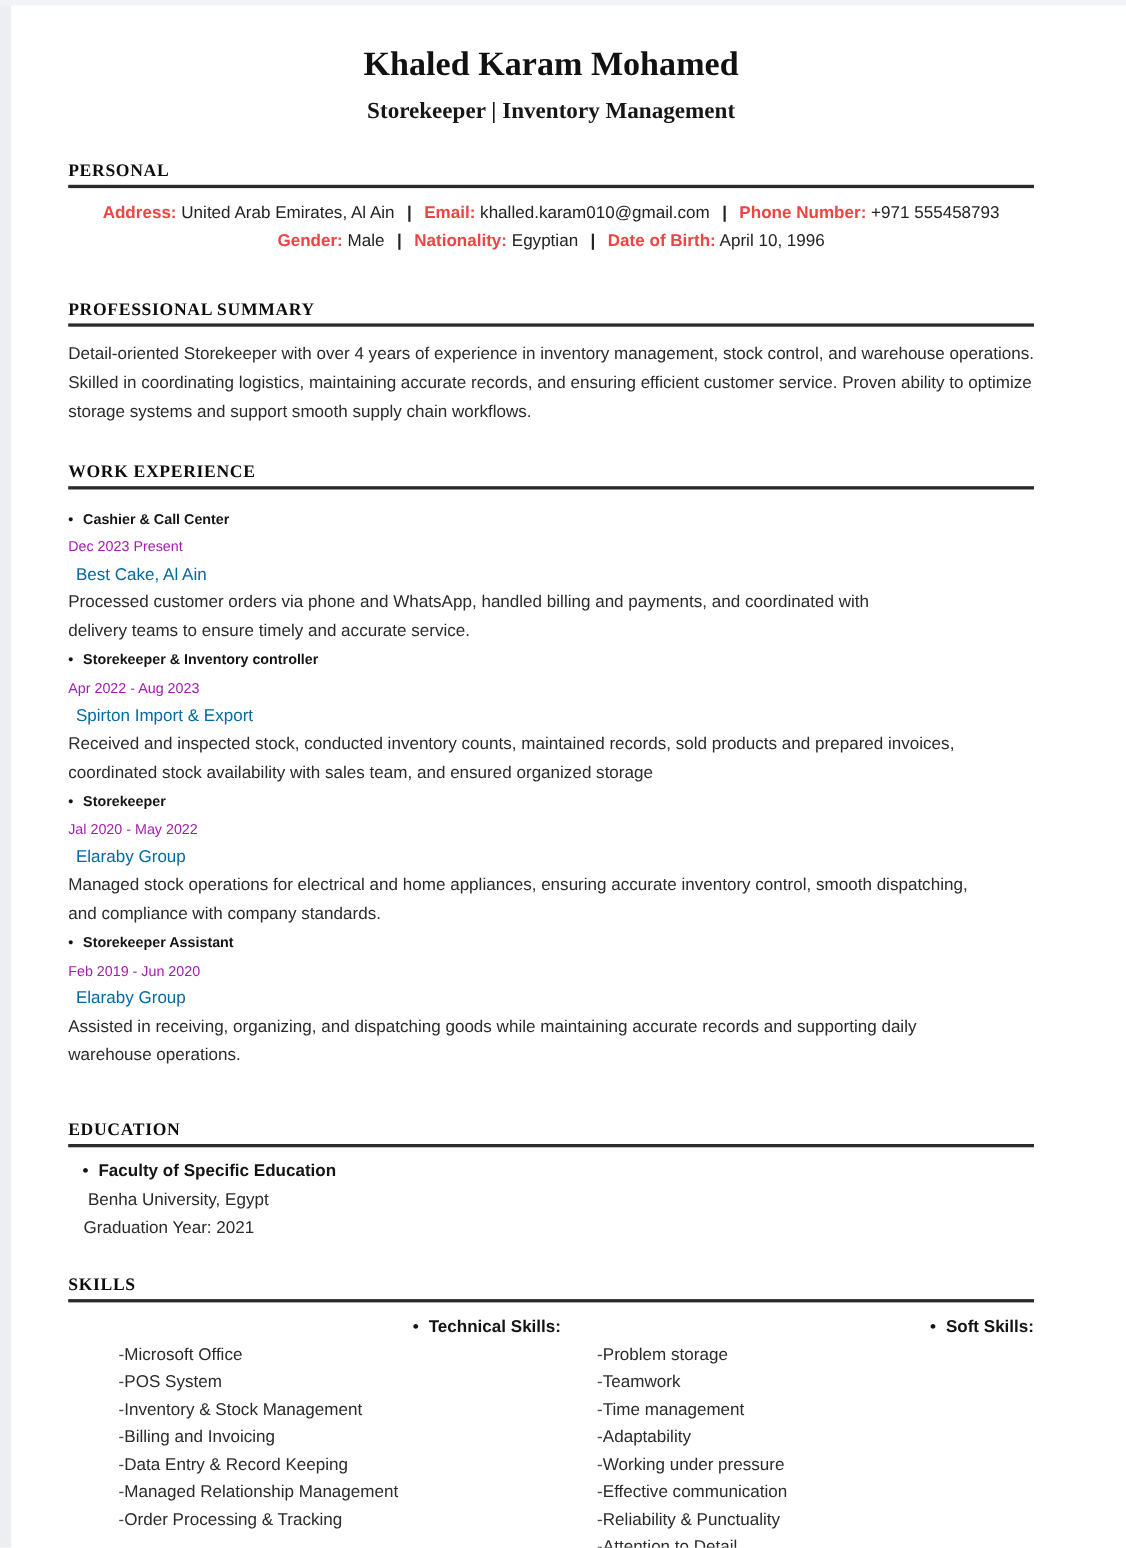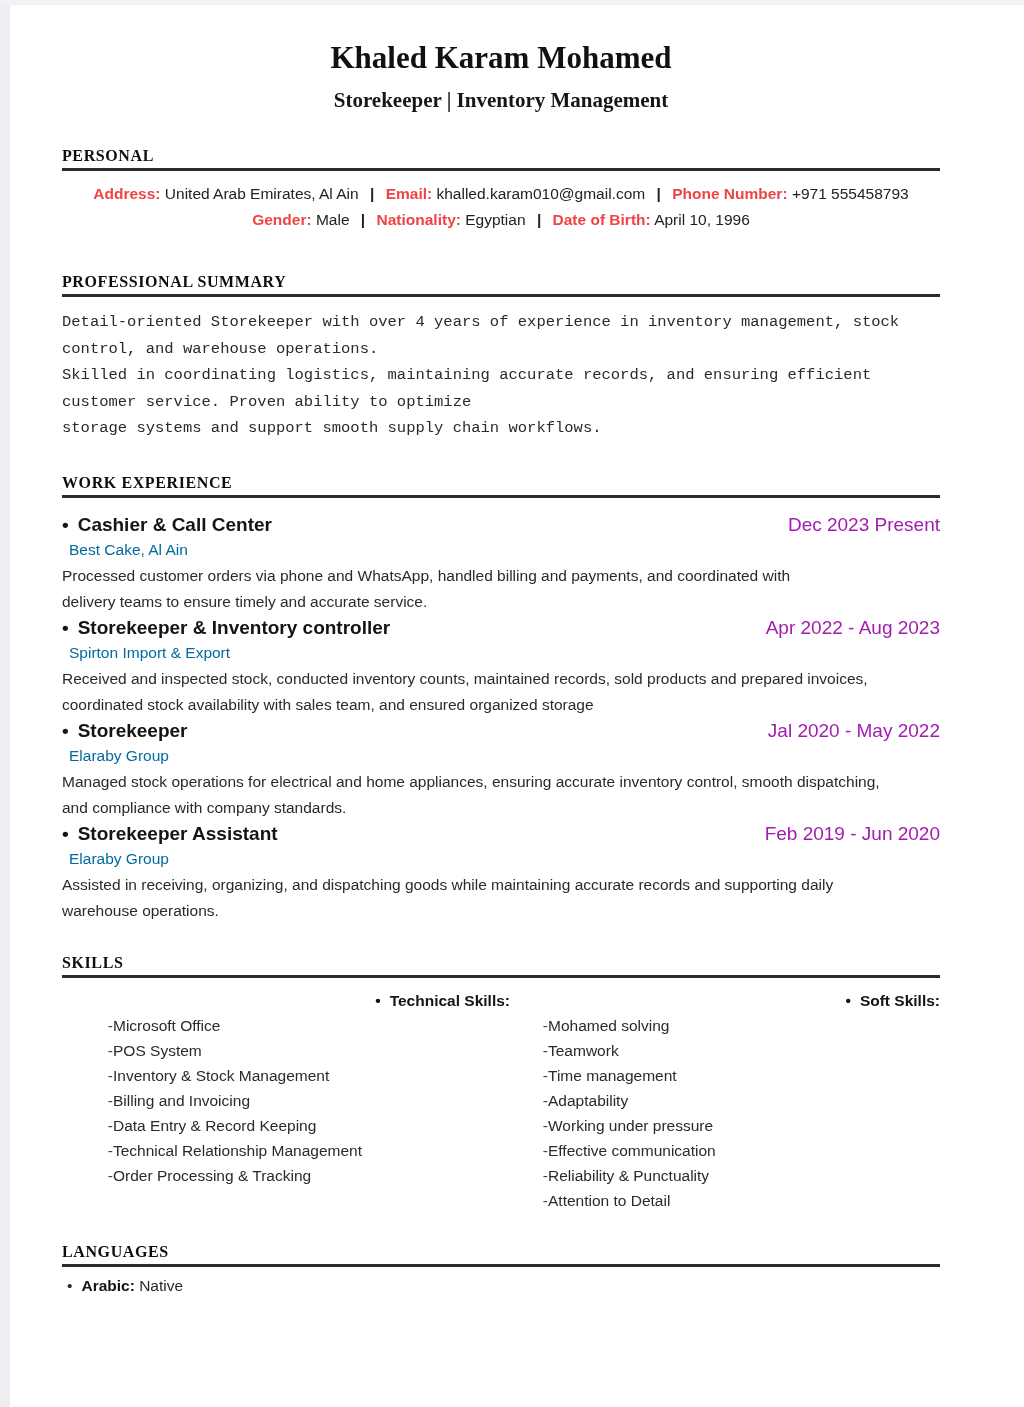--- a/index.html
+++ b/index.html
@@ -59,28 +59,28 @@
     line-height: 26px;
     color: #222;
   }
   .personal-line .lbl { font-weight: bold; color: #ef4444; }
   .sep { font-weight: bold; margin: 0 7px; }
   .summary-text {
     margin-top: 12px;
     font-size: 15.5px;
     line-height: 26.5px;
     color: #2a2a2a;
-    font-family: Liberation Mono, monospace;
   }
   .job-header {
     display: flex;
-    justify-content: space-between;
+    justify-content: flex-start;
     align-items: baseline;
     line-height: 25.5px;
-    font-size: 19px;
+    font-size: 13px;
+    flex-direction: column;
   }
   .job-title { font-weight: bold; color: #141414; }
   .bullet { margin-right: 9px; }
   .job-dates { color: #a21caf; }
   .job-company {
     padding-left: 7px;
     font-size: 15.5px;
     line-height: 25.5px;
     color: #0369a1;
   }
@@ -238,20 +238,29 @@
         </div>
         <div class="job-company">Elaraby Group</div>
         <div class="job-desc">
           <div>Assisted in receiving, organizing, and dispatching goods while maintaining accurate records and supporting daily</div>
           <div>warehouse operations.</div>
         </div>
       </div>
     </div>
   </div>
 
+  <div class="section mt-edu">
+    <div class="section-heading">EDUCATION</div>
+    <div class="rule"></div>
+    <div class="edu-degree" style="padding-left:13px;">
+      <span class="bullet">•</span><span>Faculty of Specific Education</span>
+    </div>
+    <div class="edu-line">Benha University, Egypt</div>
+    <div class="edu-line" style="padding-left:14px;">Graduation Year: 2021</div>
+  </div>
 
   <div class="section mt-skills">
     <div class="section-heading">SKILLS</div>
     <div class="rule"></div>
     <div class="skills-cols">
       <div class="skills-col-left">
         <div class="skill-group-title">
           <span class="bullet">•</span><span>Technical Skills:</span>
         </div>
         <div class="skill-item">
@@ -269,34 +278,34 @@
         <div class="skill-item">
             <span class="dash">-</span>
             <span>Billing and Invoicing</span>
           </div>
         <div class="skill-item">
             <span class="dash">-</span>
             <span>Data Entry &amp; Record Keeping</span>
           </div>
         <div class="skill-item">
             <span class="dash">-</span>
-            <span>Technical Relationship Management</span>
+            <span>Managed Relationship Management</span>
           </div>
         <div class="skill-item">
             <span class="dash">-</span>
             <span>Order Processing &amp; Tracking</span>
           </div>
       </div>
       <div class="skills-col-right">
         <div class="skill-group-title">
           <span class="bullet">•</span><span>Soft Skills:</span>
         </div>
         <div class="skill-item">
             <span class="dash">-</span>
-            <span>Mohamed solving</span>
+            <span>Problem storage</span>
           </div>
         <div class="skill-item">
             <span class="dash">-</span>
             <span>Teamwork</span>
           </div>
         <div class="skill-item">
             <span class="dash">-</span>
             <span>Time management</span>
           </div>
         <div class="skill-item">

